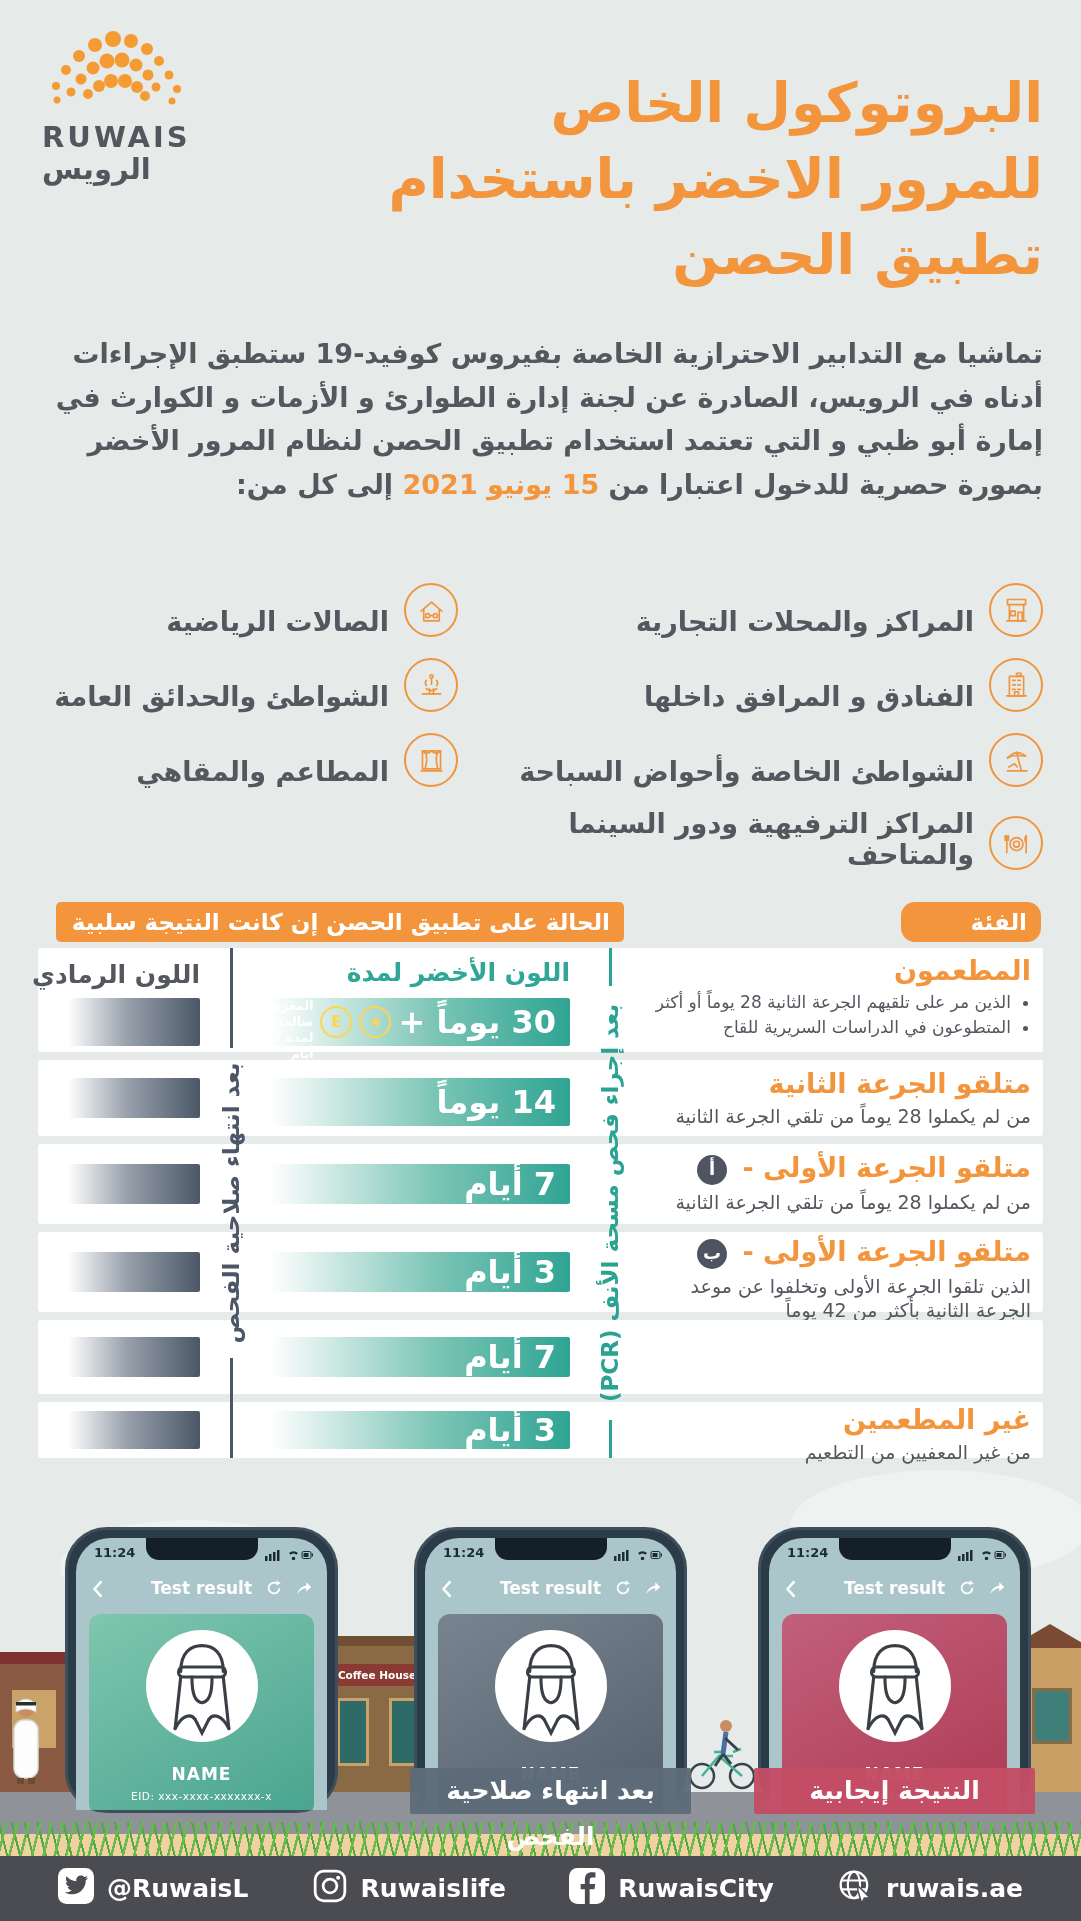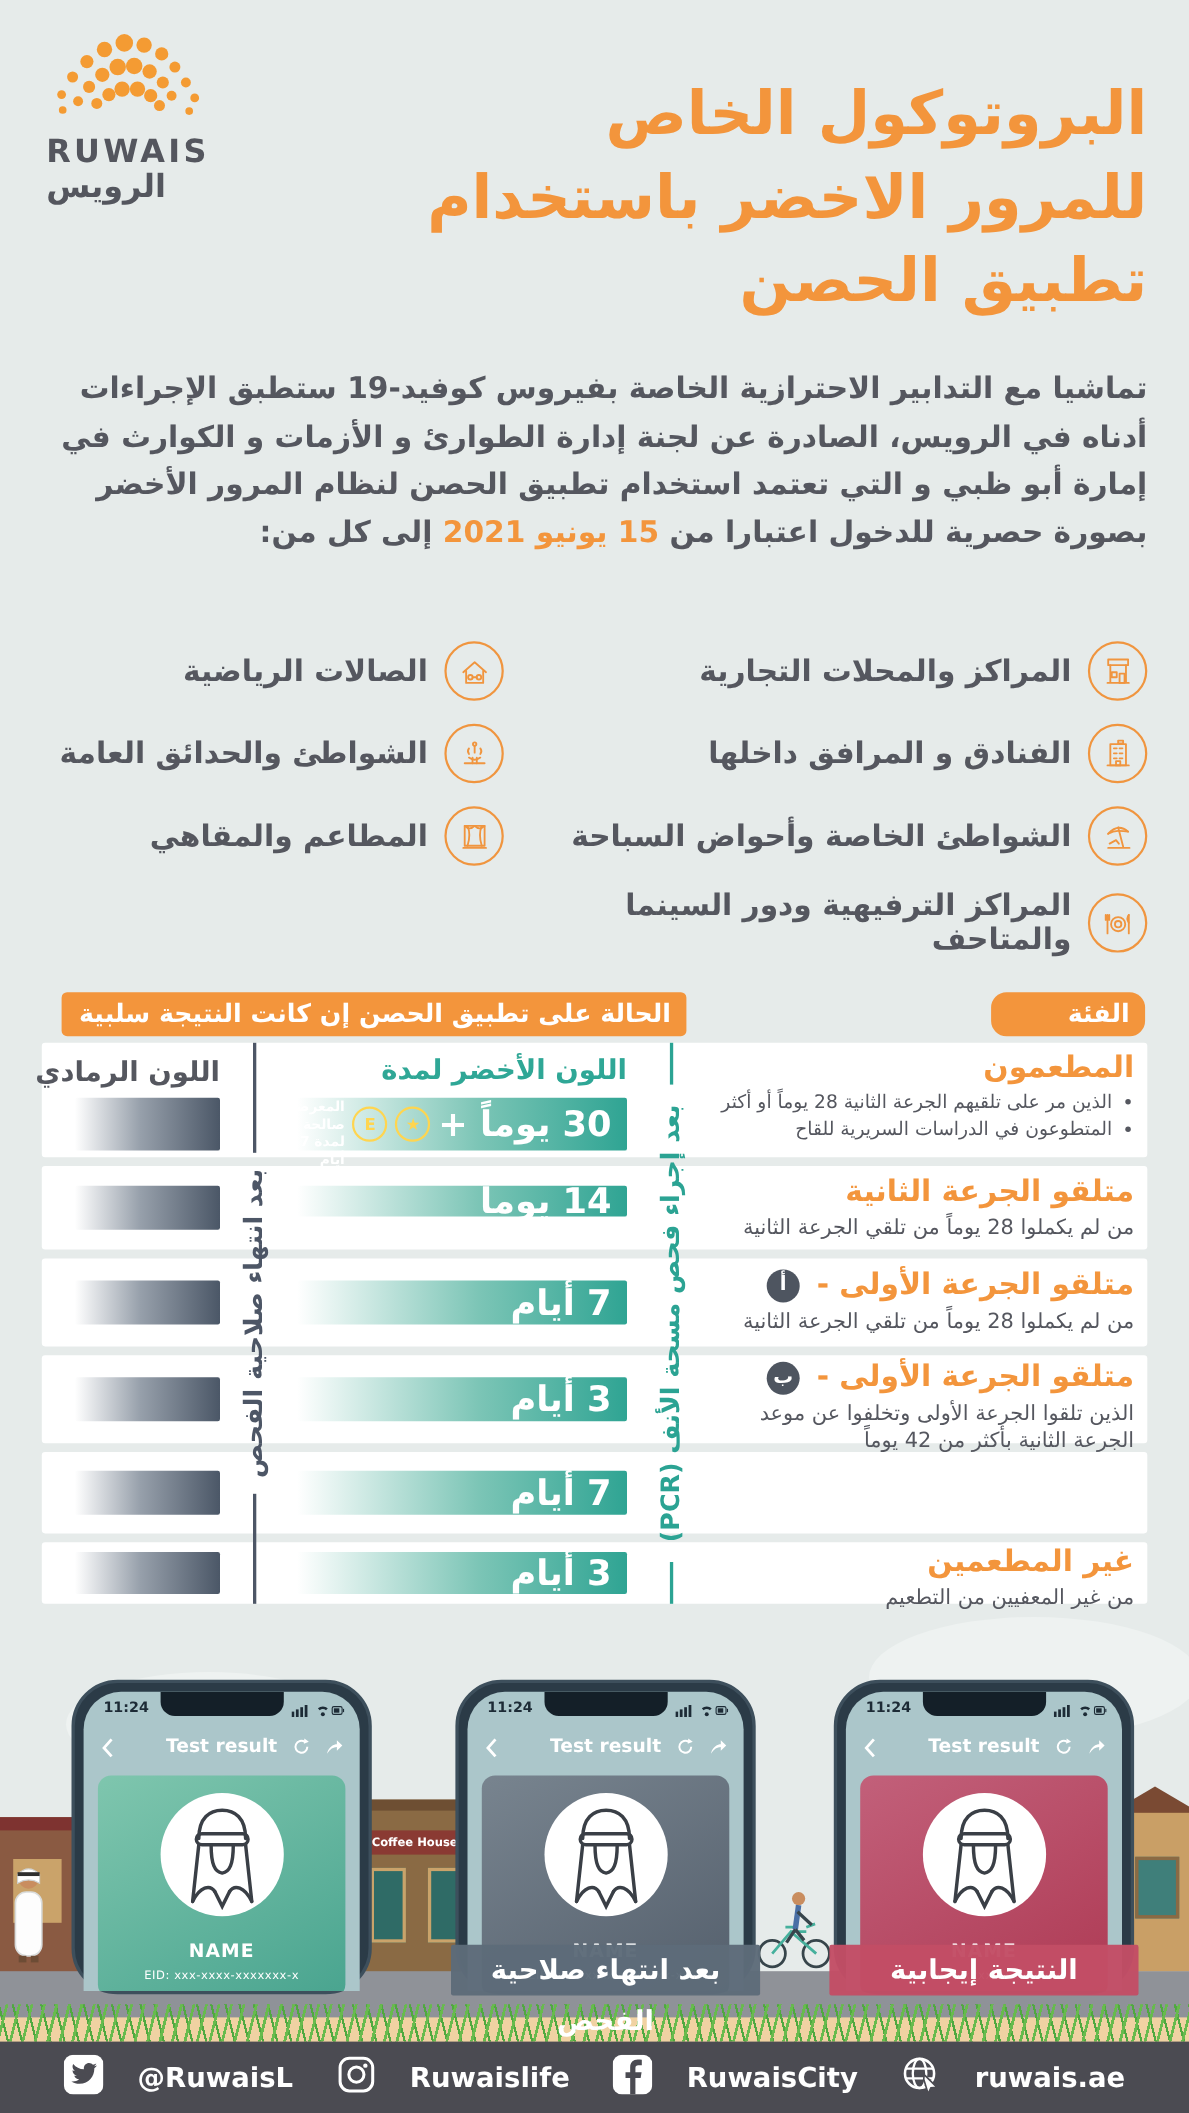--- a/index.html
+++ b/index.html
@@ -13,21 +13,21 @@
   #logo .lname-ar{font-size:29px;font-weight:bold;color:#54565e;direction:rtl;text-align:left;margin-top:-2px;}
   #main-title{right:38px;top:66px;text-align:right;color:#f3953c;font-weight:bold;
               font-size:55px;line-height:1.38;direction:rtl;}
   #intro{right:38px;top:332px;width:1003px;font-size:27px;font-weight:bold;line-height:1.62;
          text-align:right;direction:rtl;color:#55575f;}
   #intro .date{color:#f3953c;margin-top:30px;}
 
   
   #venues{right:38px;top:583px;width:1003px;direction:rtl;}
   .venue-row{display:flex;direction:rtl;margin-bottom:21px;align-items:center;}
-  .venue{display:flex;direction:rtl;align-items:center;gap:15px;}
+  .venue{display:flex;direction:rtl;align-items:flex-end;gap:15px;}
   .venue.first{width:585px;}
   .vicon{width:50px;height:50px;border:2.5px solid #f0953f;border-radius:50%;
          display:flex;align-items:center;justify-content:center;flex:0 0 auto;background:transparent;}
   .vicon svg{width:31px;height:31px;stroke:#f0953f;fill:none;stroke-width:2.6;
              stroke-linecap:round;stroke-linejoin:round;}
   .vlabel{font-size:27px;font-weight:bold;color:#55575f;}
 
   
   .thead{top:902px;height:40px;background:#f3953c;border-radius:5px;color:#fff;
          font-size:23px;font-weight:bold;line-height:40px;direction:rtl;text-align:right;
@@ -121,21 +121,21 @@
   .pbanner{position:absolute;top:1768px;width:281px;height:46px;z-index:3;border-radius:2px;
            color:#fff;font-size:25px;font-weight:bold;text-align:center;line-height:46px;direction:rtl;}
   .pbanner.green{background:rgba(95,178,160,.97);}
   .pbanner.gray{background:rgba(93,107,121,.97);}
   .pbanner.red{background:rgba(194,77,101,.97);}
 
   
   #footer{left:0;top:1856px;width:1081px;height:65px;background:#4b4b52;z-index:4;
           display:flex;align-items:center;justify-content:space-between;
           padding:0 58px;box-sizing:border-box;direction:ltr;}
-  .social{display:flex;align-items:center;gap:31px;color:#fff;font-size:25px;font-weight:bold;}
+  .social{display:flex;align-items:center;gap:13px;color:#fff;font-size:25px;font-weight:bold;}
 </style>
 </head>
 <body>
 
 <div id="page">
 
   <div class="abs" id="logo">
     <svg width="152" height="86" viewBox="0 0 152 86">
       <g fill="#f49b33">
         <circle cx="14" cy="60" r="4"></circle>
@@ -295,21 +295,21 @@
       <div class="cat" style="top:7px;">
         <div class="cat-title">المطعمون</div>
         <ul>
           <li>الذين مر على تلقيهم الجرعة الثانية 28 يوماً أو أكثر</li>
           <li>المتطوعون في الدراسات السريرية للقاح</li>
         </ul>
       </div>
     </div>
 
     <div class="row r2">
-      <div class="bar-green" style="top:18px;height:28px;">
+      <div class="bar-green" style="top:18px;height:48px;">
         <span class="dur">14 يوماً</span>
       </div>
       <div class="bar-gray" style="top:18px;height:40px;"></div>
       <div class="cat" style="top:8px;">
         <div class="cat-title">متلقو الجرعة الثانية</div>
         <div class="cat-desc">من لم يكملوا 28 يوماً من تلقي الجرعة الثانية</div>
       </div>
     </div>
 
     <div class="row r3">

